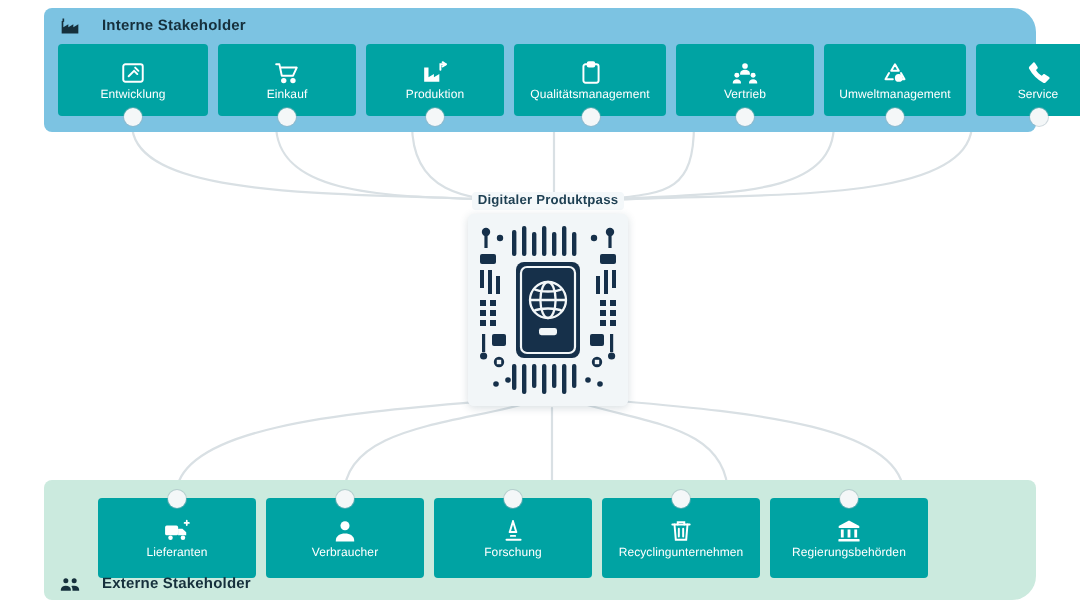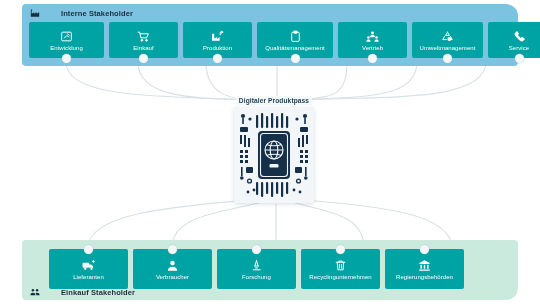--- a/index.html
+++ b/index.html
@@ -22,21 +22,21 @@
     background:#7cc3e2;
     border-radius:4px 12px 4px 4px;
   }
   #external-band{
     left:22px;top:240px;width:496px;height:60px;
     background:#cbeade;
     border-radius:4px 4px 12px 4px;
   }
 
   .band-header{
-    position:absolute;display:flex;align-items:center;gap:21px;
+    position:absolute;display:flex;gap:11px;
     font-size:7.5px;font-weight:bold;color:#16303c;letter-spacing:.1px;
     white-space:nowrap;
   }
   #internal-header{left:30px;top:8px;}
   #external-header{left:30px;top:287px;}
   .band-header .hicon{display:inline-flex;width:10px;height:10px;}
   .band-header .hicon svg{width:10px;height:10px;display:block;}
 
   
   .card-row{position:absolute;display:flex;gap:5px;}
@@ -342,21 +342,21 @@
 
   <div class="band-header" id="external-header">
     <span class="hicon">
       <svg viewBox="0 0 24 24" fill="#16303c">
         <circle cx="7" cy="8" r="3"></circle>
           <circle cx="17" cy="8" r="3"></circle>
         <path d="M1 19c0-3.3 2.7-5 6-5s6 1.7 6 5v1H1v-1z"></path>
         <path d="M13.5 14.3c1-.2 2.2-.3 3.5-.3 3.3 0 6 1.7 6 5v1h-8v-1c0-1.9-.6-3.4-1.5-4.7z"></path>
       </svg>
     </span>
-    <span>Einkauf Stakeholder</span>
+    <span>Externe Stakeholder</span>
   </div>
 
 <div class="node" style="left: 62px; top: 53.5px;"></div>
     <div class="node" style="left: 139px; top: 53.5px;"></div>
     <div class="node" style="left: 213px; top: 53.5px;"></div>
     <div class="node" style="left: 290.5px; top: 53.5px;"></div>
     <div class="node" style="left: 368px; top: 53.5px;"></div>
     <div class="node" style="left: 443px; top: 53.5px;"></div>
     <div class="node" style="left: 514.5px; top: 53.5px;"></div>
     <div class="node" style="left: 84px; top: 244.5px;"></div>

